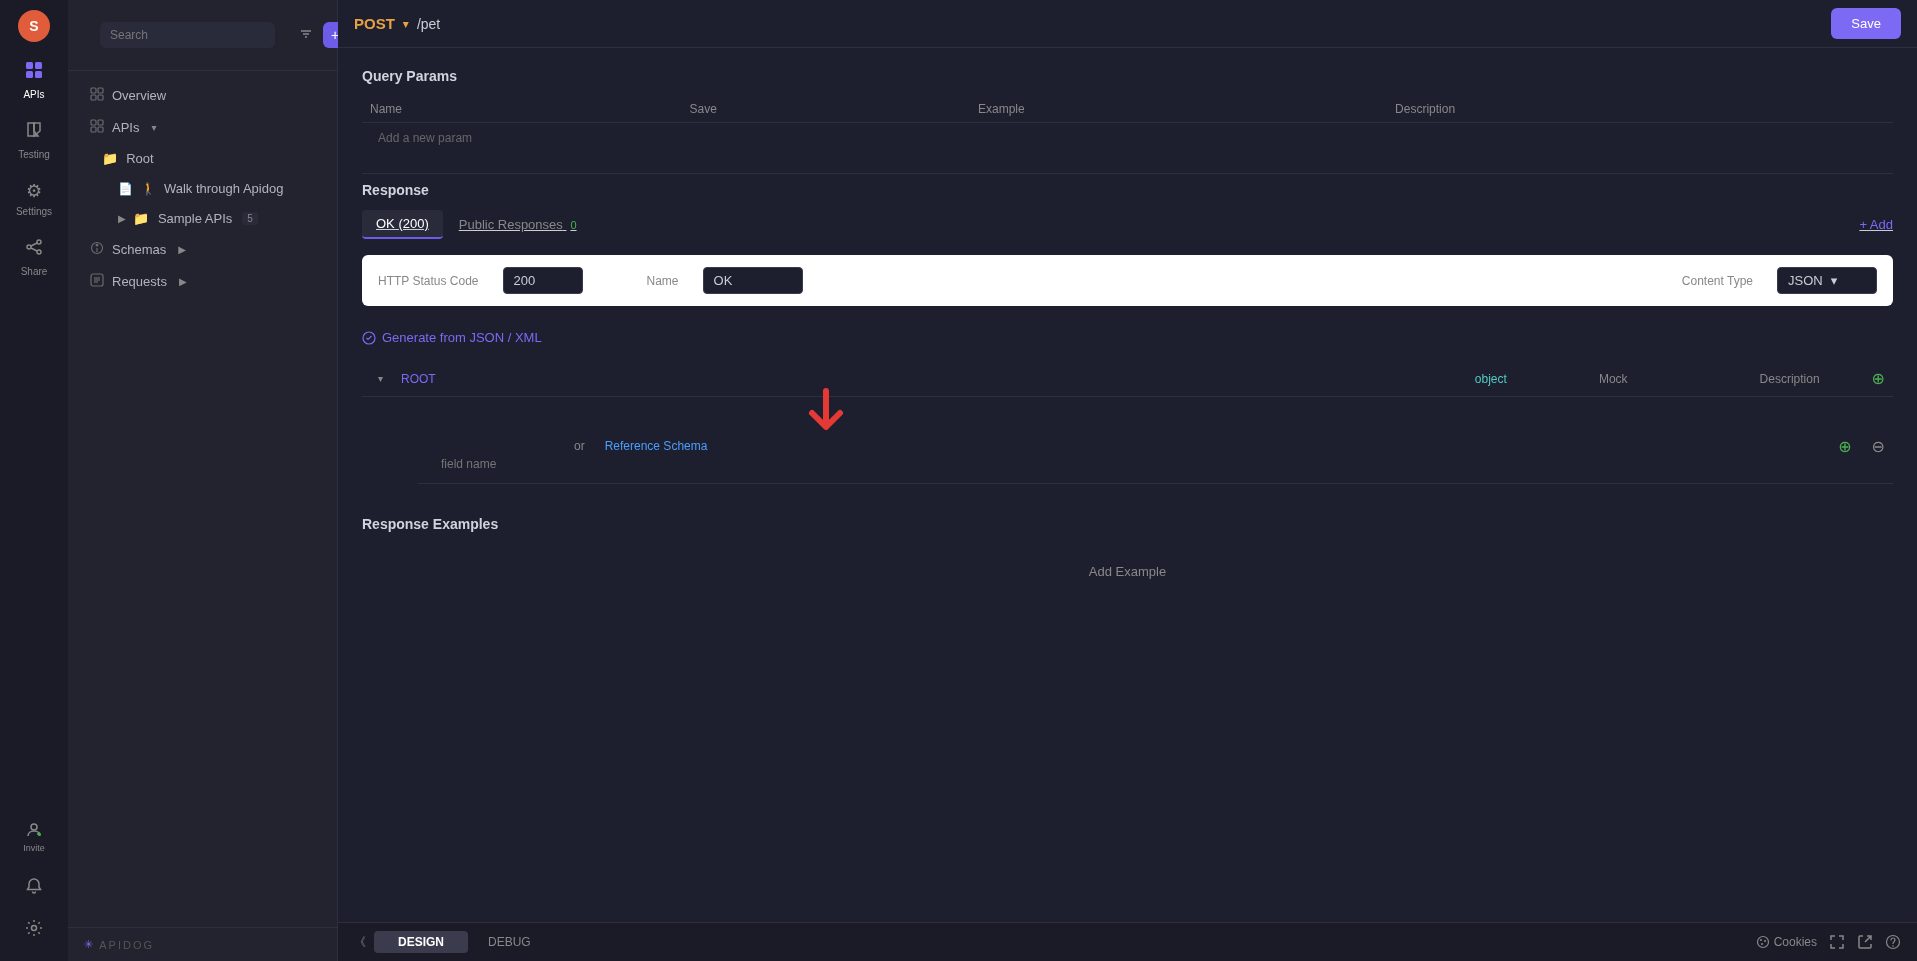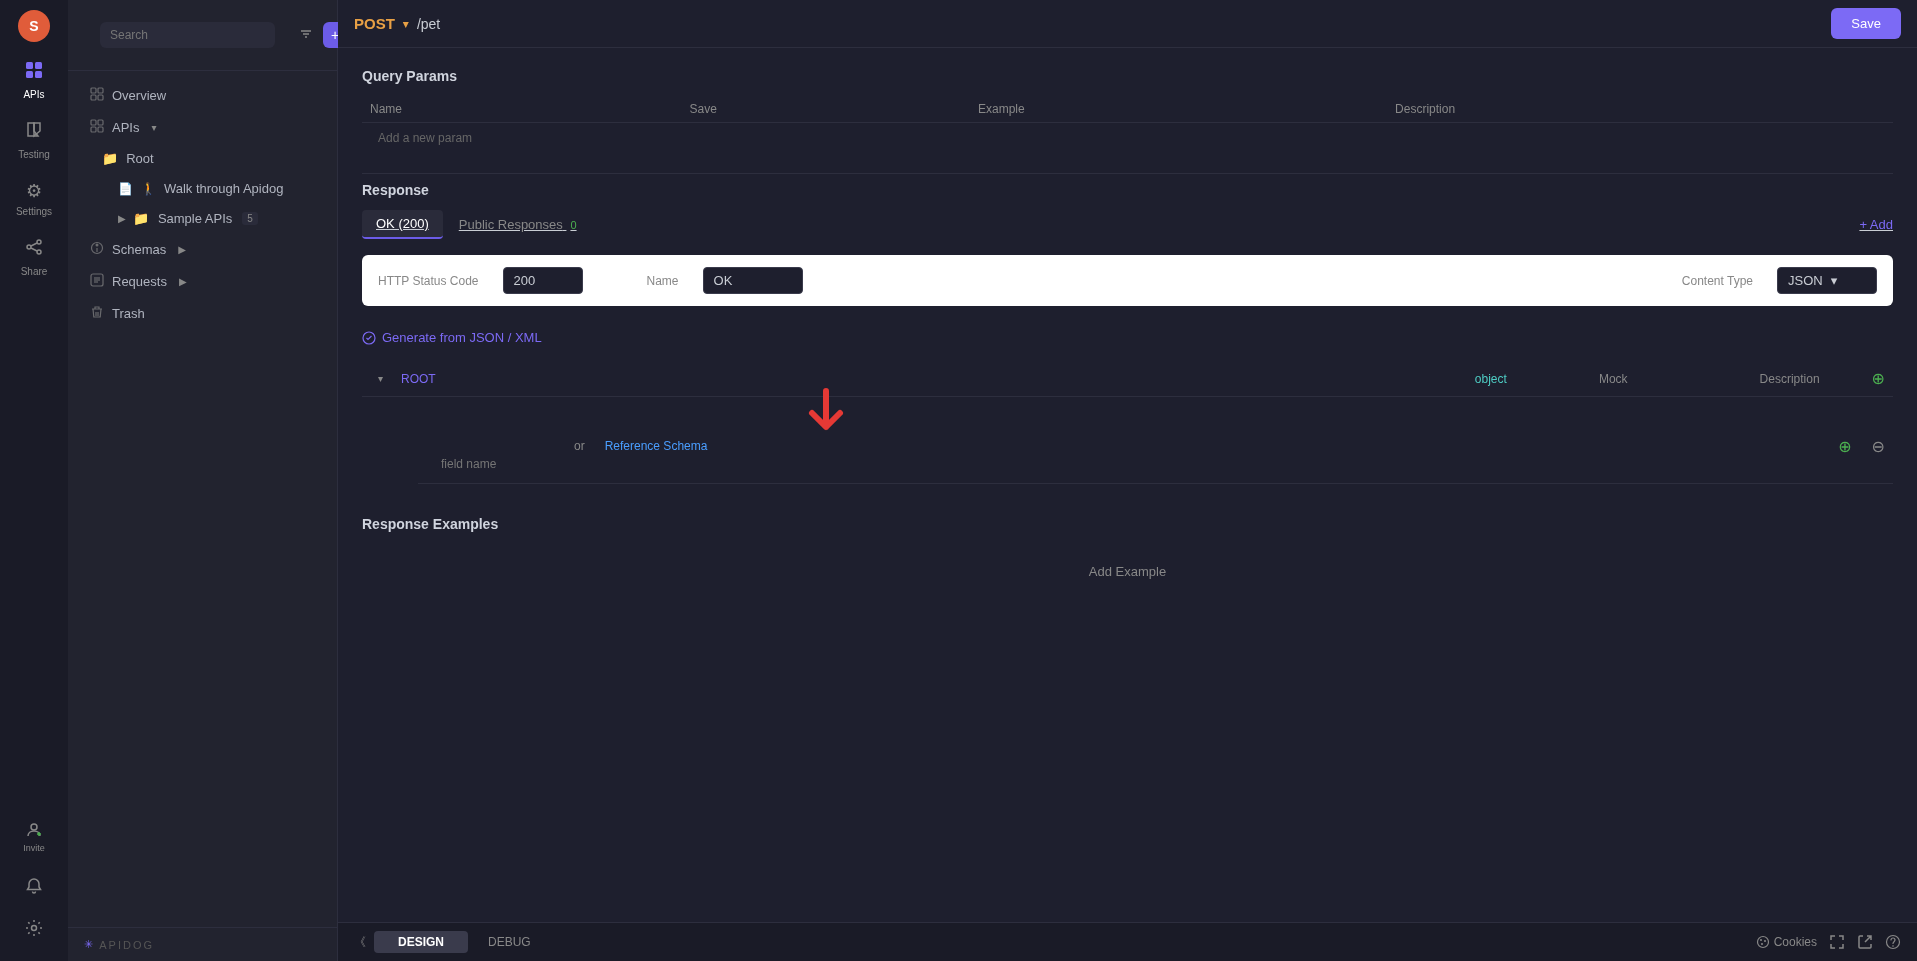--- a/index.html
+++ b/index.html
@@ -253,28 +253,20 @@
             <rect x="1" y="1" width="12" height="12" rx="2" stroke="#888" stroke-width="1.2"></rect>
             <line x1="4" y1="5" x2="10" y2="5" stroke="#888" stroke-width="1.2"></line>
             <line x1="4" y1="7" x2="10" y2="7" stroke="#888" stroke-width="1.2"></line>
             <line x1="4" y1="9" x2="8" y2="9" stroke="#888" stroke-width="1.2"></line>
           </svg>
       </span>
       <span>Requests</span>
       <span style="margin-left:4px;color:#888;font-size:10px">▶</span>
     </div>
 
-    <div class="nav-item">
-      <span class="nav-icon">
-        <svg width="14" height="14" viewBox="0 0 14 14" fill="none">
-            <path d="M2 4h10M5 4V2h4v2M6 7v4M8 7v4M3 4l.8 8h6.4L11 4H3z" stroke="#888" stroke-width="1.2"></path>
-          </svg>
-      </span>
-      <span>Trash</span>
-    </div>
   </div>
 
   <div class="sidebar-logo">
     <span style="color:#7c6af5">✳</span>
     <span style="letter-spacing:2px;font-size:11px;color:#555">APIDOG</span>
   </div>
 </div>
 
 <div class="main">
 

